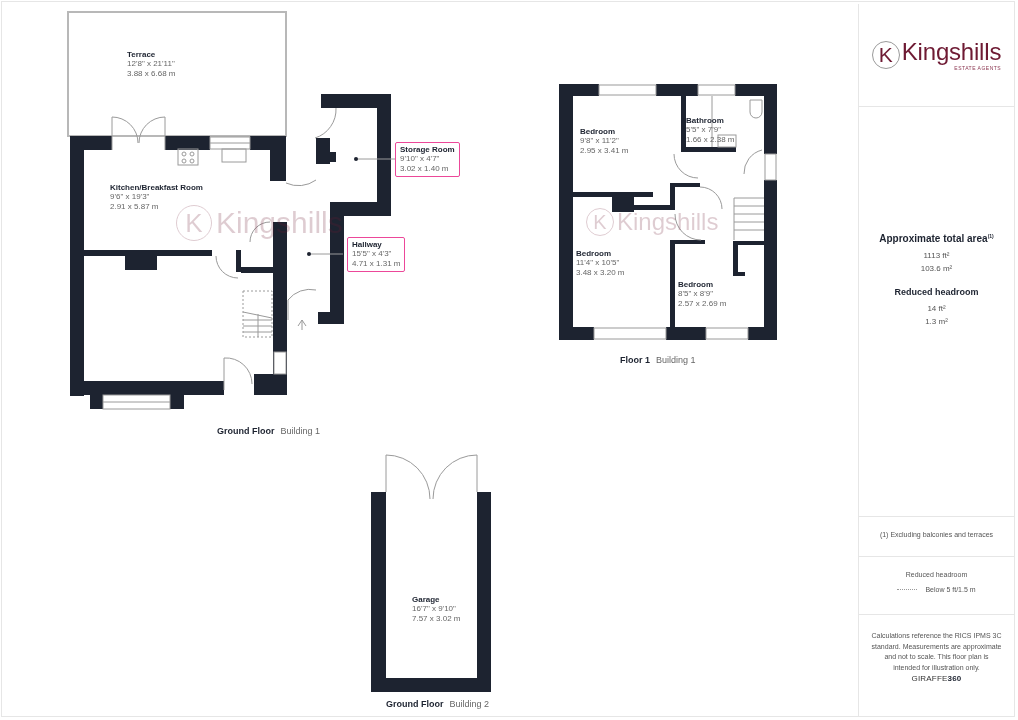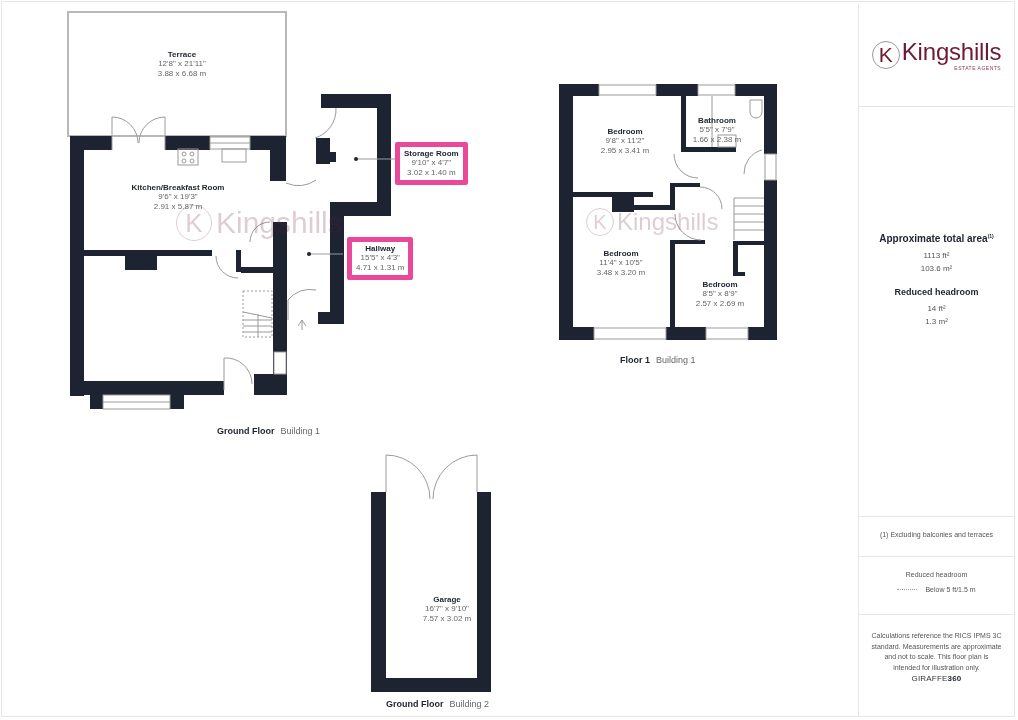--- a/index.html
+++ b/index.html
@@ -21,24 +21,24 @@
   .area-title sup { font-size: 5px; }
   .area-val { font-size: 8px; color: #555; line-height: 13px; }
   .area-block { margin-bottom: 12px; }
   .note { height: 40px; font-size: 7px; color: #555; padding-top: 14px; }
   .headroom { height: 58px; padding-top: 14px; font-size: 7px; color: #555; }
   .legend-row { display: flex; justify-content: center; align-items: center; margin-top: 8px; }
   .legend-line { width: 20px; border-top: 1px dotted #9a9a9a; margin-right: 8px; }
   .disclaimer { border-bottom: none; padding: 16px 12px 0; font-size: 7px; color: #555; line-height: 10.5px; }
   .brand { margin-top: 1px; font-size: 8px; color: #333; letter-spacing: 0.2px; }
   .brand b { color: #1d2330; }
-  .lbl { position: absolute; text-align: center; white-space: nowrap; }
+  .lbl { position: absolute; text-align: left; white-space: nowrap; }
   .lbl .n { font-weight: bold; font-size: 8px; color: #1d2330; }
   .lbl .d { font-size: 8px; color: #666; line-height: 10px; }
-  .boxed { border: 5px solid #ec4899; border-radius: 2px; background: #fff; padding: 2px 4px; }
+  .boxed { border: 1px solid #ec4899; border-radius: 2px; background: #fff; padding: 2px 4px; }
   .caption { position: absolute; font-size: 9px; white-space: nowrap; padding-left: 8px; }
   .caption b { color: #1d2330; }
   .caption span { color: #666; margin-left: 6px; }
   .wm { position: absolute; display: flex; align-items: center; opacity: 0.22; pointer-events: none; }
   .wm .c { border: 1.5px solid #6e1a33; border-radius: 50%; color: #6e1a33; display: flex; align-items: center; justify-content: center; }
   .wm .t { color: #6e1a33; }
 </style>
 </head>
 <body>
 

